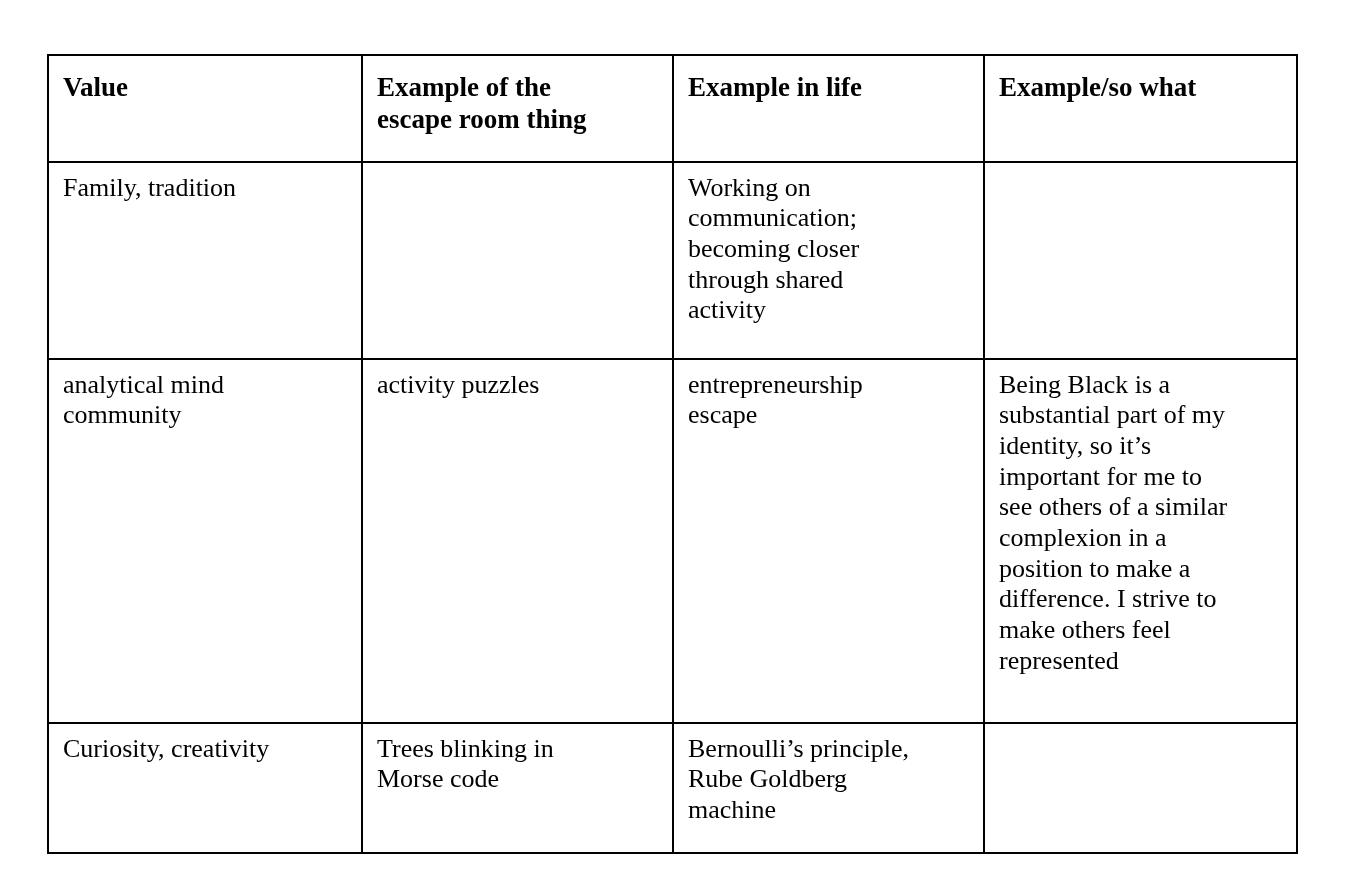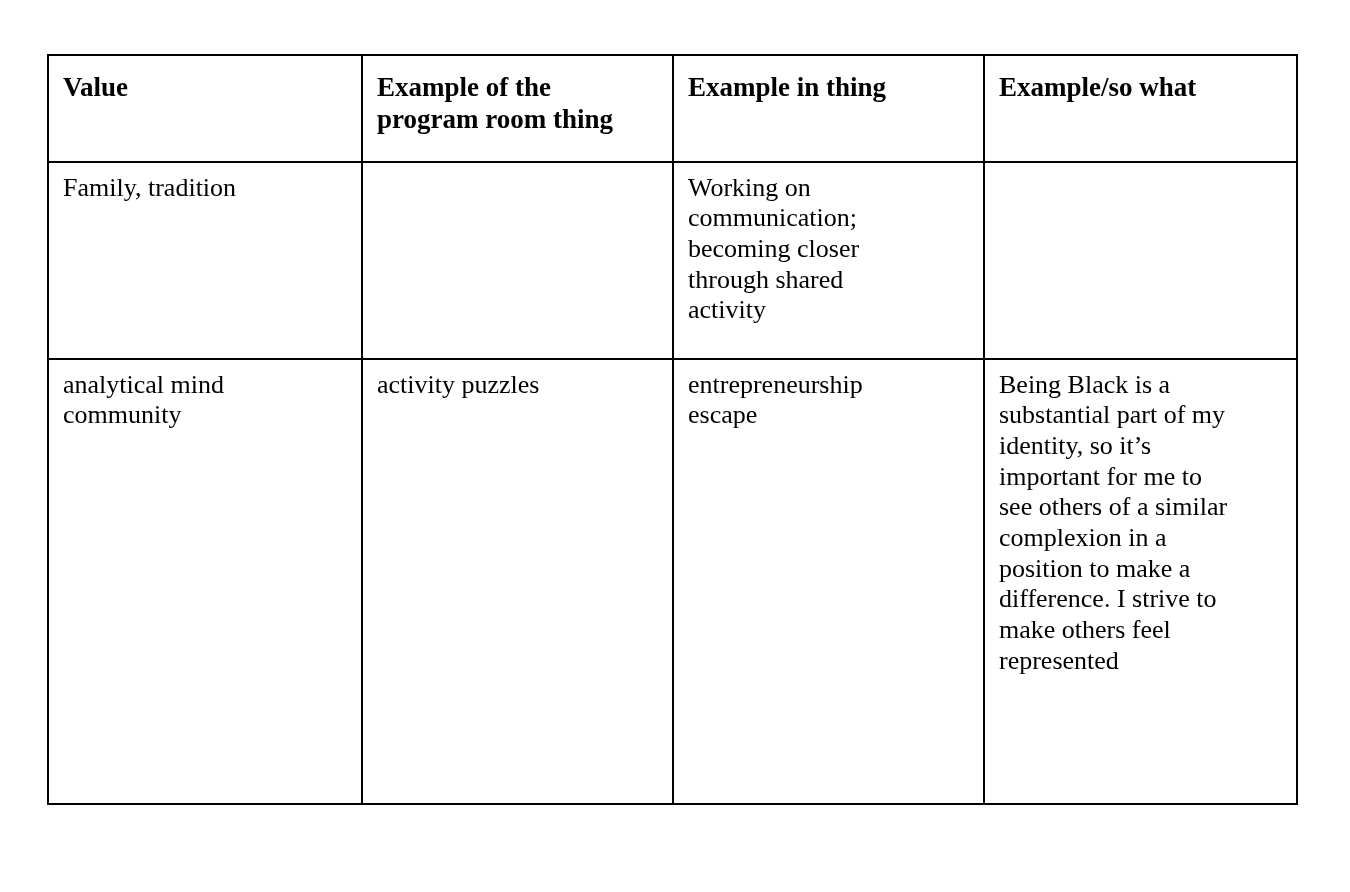--- a/index.html
+++ b/index.html
@@ -51,21 +51,21 @@
   table.values-table thead th {
     font-weight: bold;
     font-size: 27px;
     height: 95px;
     padding-top: 16px;
   }
   table.values-table tbody td {
     font-size: 26px;
   }
   tr.row-1 td { height: 197px; }
-  tr.row-2 td { height: 445px; }
+  tr.row-2 td { height: 364px; }
   tr.row-3 td { height: 130px; }
 
   .cell-text {
     display: block;
     white-space: pre-line;
   }
   .cell-text:empty { min-height: 1px; }
 </style>
 </head>
 <body>
@@ -79,24 +79,24 @@
         <col class="c3">
         <col class="c4">
       </colgroup>
       <thead>
         <tr>
           <th>
             <span class="cell-text">Value</span>
           </th>
           <th>
             <span class="cell-text">Example of the
-program room thing</span>
+escape room thing</span>
           </th>
           <th>
-            <span class="cell-text">Example in thing</span>
+            <span class="cell-text">Example in life</span>
           </th>
           <th>
             <span class="cell-text">Example/so what</span>
           </th>
         </tr>
       </thead>
       <tbody>
         <tr class="row-1">
           <td>
             <span class="cell-text">Family, tradition</span>
@@ -133,16 +133,33 @@
 identity, so it’s
 important for me to
 see others of a similar
 complexion in a
 position to make a
 difference. I strive to
 make others feel
 represented</span>
           </td>
         </tr>
+        <tr class="row-3">
+          <td>
+            <span class="cell-text">Curiosity, creativity</span>
+          </td>
+          <td>
+            <span class="cell-text">Trees blinking in
+Morse code</span>
+          </td>
+          <td>
+            <span class="cell-text">Bernoulli’s principle,
+Rube Goldberg
+machine</span>
+          </td>
+          <td>
+            <span class="cell-text"></span>
+          </td>
+        </tr>
       </tbody>
     </table>
   </div>
 </div>
 
 </body></html>

